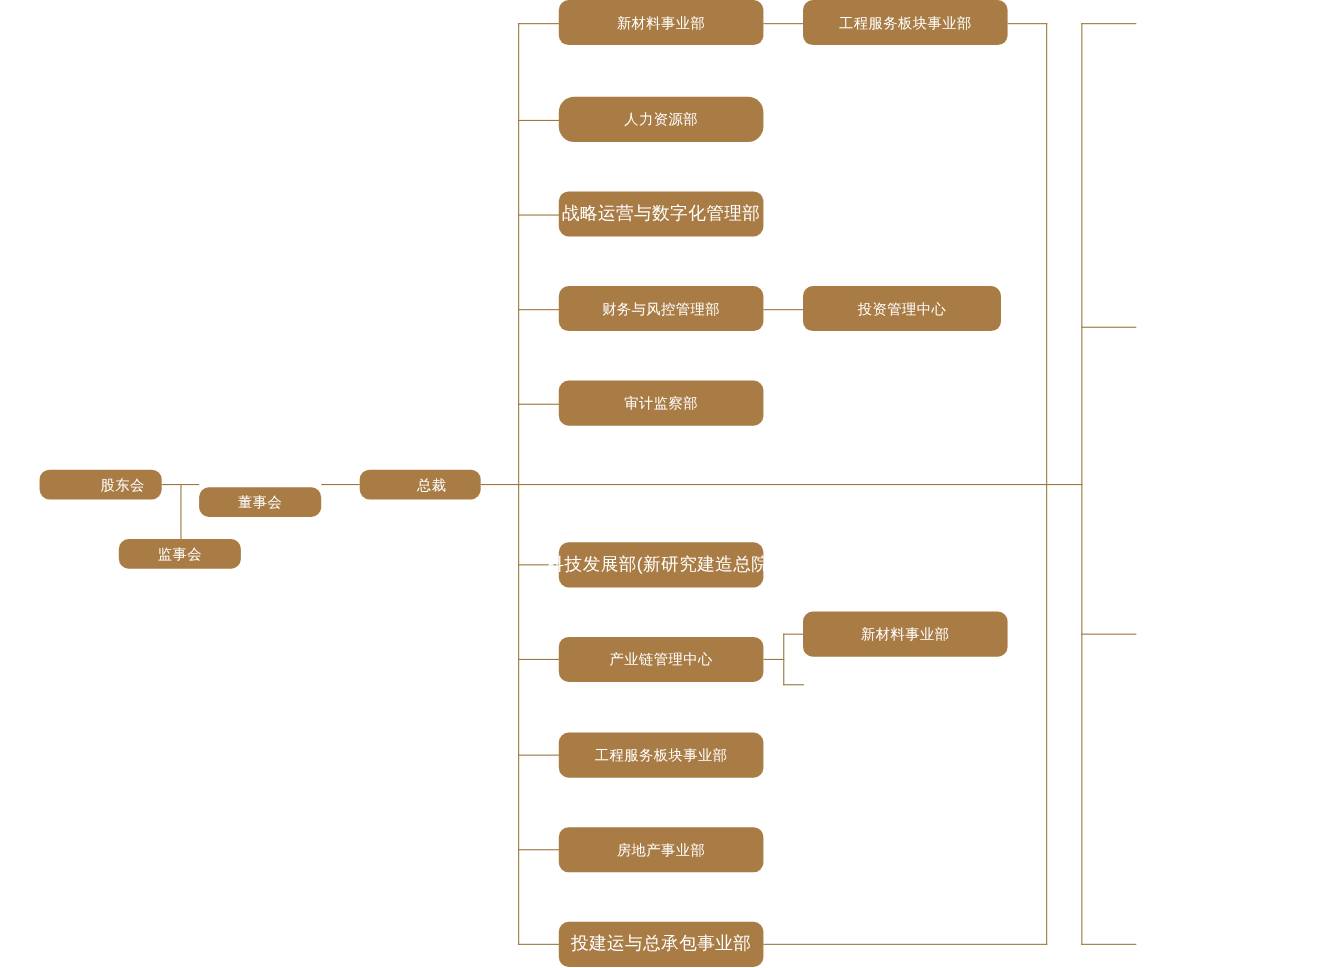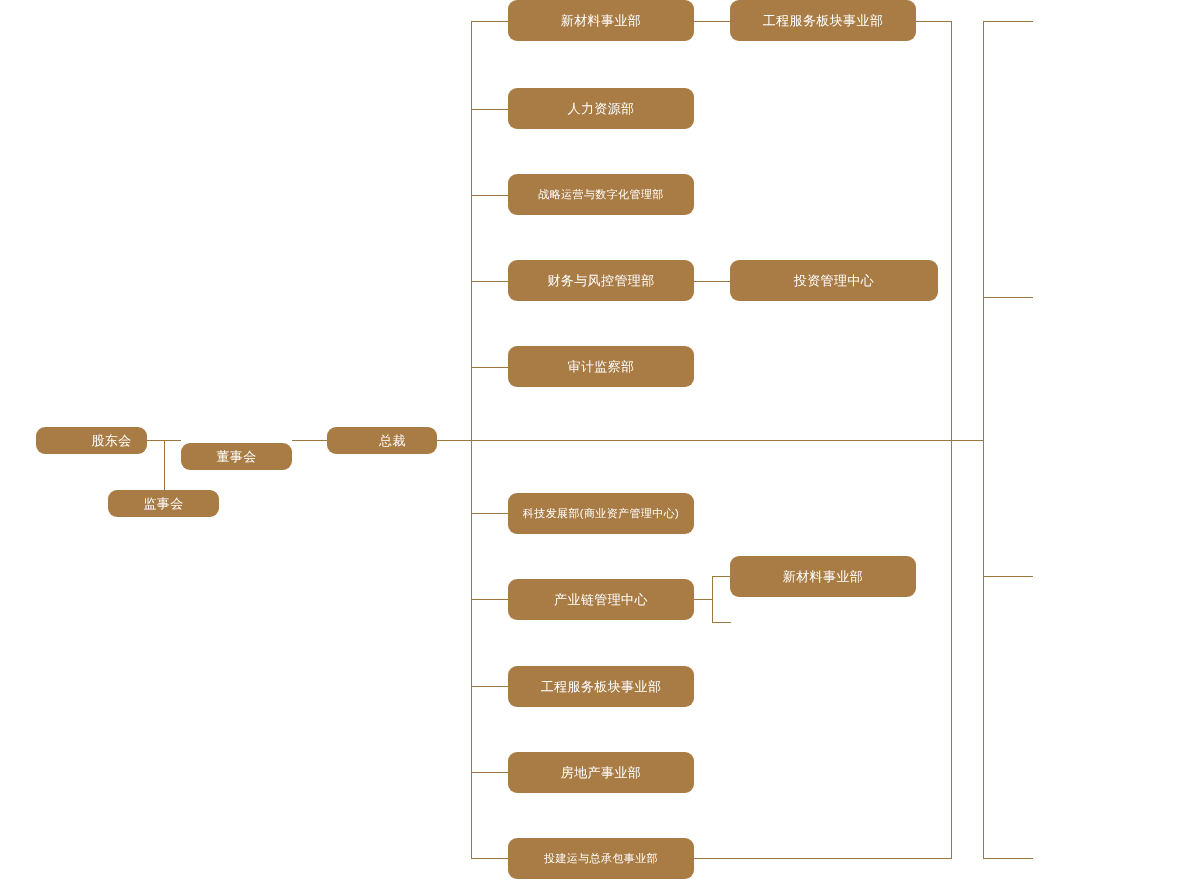--- a/index.html
+++ b/index.html
@@ -30,21 +30,21 @@
     text-align: center;
     font-size: 13px;
     line-height: 1.2;
     letter-spacing: 0.4px;
     font-weight: 400;
     padding: 0 8px;
     white-space: nowrap;
     user-select: none;
   }
   .node.small {
-    font-size: 11px;
+    font-size: 16px;
   }
   .edge {
     position: absolute;
     background: #9C7841;
   }
   .edge.h {
     height: 1px;
   }
   .edge.v {
     width: 1px;
@@ -71,51 +71,51 @@
   <div class="edge h" style="left:437px; top:440px; width:547px;"></div>
 
   <div class="edge v" style="left:471px; top:21px; height:420px;"></div>
 
   <div class="edge v" style="left:471px; top:440px; height:419px;"></div>
 
   <div class="edge h" style="left:471px; top:21px; width:38px;"></div>
   <div class="node" style="left:508px; top:0px; width:186px; height:41px;">新材料事业部</div>
 
   <div class="edge h" style="left:471px; top:109px; width:38px;"></div>
-  <div class="node" style="left:508px; top:88px; width:186px; height:41px;">人力资源部</div>
+  <div class="node" style="left:508px; top:88px; width:186px; height:41px;border-radius:14px;">人力资源部</div>
 
   <div class="edge h" style="left:471px; top:195px; width:38px;"></div>
   <div class="node small" style="left:508px; top:174px; width:186px; height:41px;">战略运营与数字化管理部</div>
 
   <div class="edge h" style="left:471px; top:281px; width:38px;"></div>
   <div class="node" style="left:508px; top:260px; width:186px; height:41px;">财务与风控管理部</div>
 
   <div class="edge h" style="left:471px; top:367px; width:38px;"></div>
   <div class="node" style="left:508px; top:346px; width:186px; height:41px;">审计监察部</div>
 
   <div class="edge h" style="left:471px; top:513px; width:38px;"></div>
-  <div class="node small" style="left:508px; top:493px; width:186px; height:41px;">科技发展部(商业资产管理中心)</div>
+  <div class="node small" style="left:508px; top:493px; width:186px; height:41px;">科技发展部(新研究建造总院)</div>
 
   <div class="edge h" style="left:471px; top:599px; width:38px;"></div>
   <div class="node" style="left:508px; top:579px; width:186px; height:41px;">产业链管理中心</div>
 
   <div class="edge h" style="left:471px; top:686px; width:38px;"></div>
   <div class="node" style="left:508px; top:666px; width:186px; height:41px;">工程服务板块事业部</div>
 
   <div class="edge h" style="left:471px; top:772px; width:38px;"></div>
   <div class="node" style="left:508px; top:752px; width:186px; height:41px;text-align:center;">房地产事业部</div>
 
   <div class="edge h" style="left:471px; top:858px; width:38px;"></div>
   <div class="node small" style="left:508px; top:838px; width:186px; height:41px;">投建运与总承包事业部</div>
 
   <div class="edge h" style="left:694px; top:21px; width:36px;"></div>
   <div class="node" style="left:730px; top:0px; width:186px; height:41px;">工程服务板块事业部</div>
 
   <div class="edge h" style="left:694px; top:281px; width:36px;"></div>
-  <div class="node" style="left:730px; top:260px; width:208px; height:41px;">投资管理中心</div>
+  <div class="node" style="left:730px; top:260px; width:180px; height:41px;">投资管理中心</div>
 
   <div class="edge h" style="left:694px; top:599px; width:19px;"></div>
   <div class="edge v" style="left:712px; top:576px; height:47px;"></div>
   <div class="edge h" style="left:712px; top:576px; width:19px;"></div>
   <div class="node" style="left:730px; top:556px; width:186px; height:41px;">新材料事业部</div>
   <div class="edge h" style="left:712px; top:622px; width:19px;"></div>
 
   <div class="edge h" style="left:916px; top:21px; width:36px;"></div>
   <div class="edge v" style="left:951px; top:21px; height:838px;"></div>
   <div class="edge h" style="left:694px; top:858px; width:258px;"></div>

